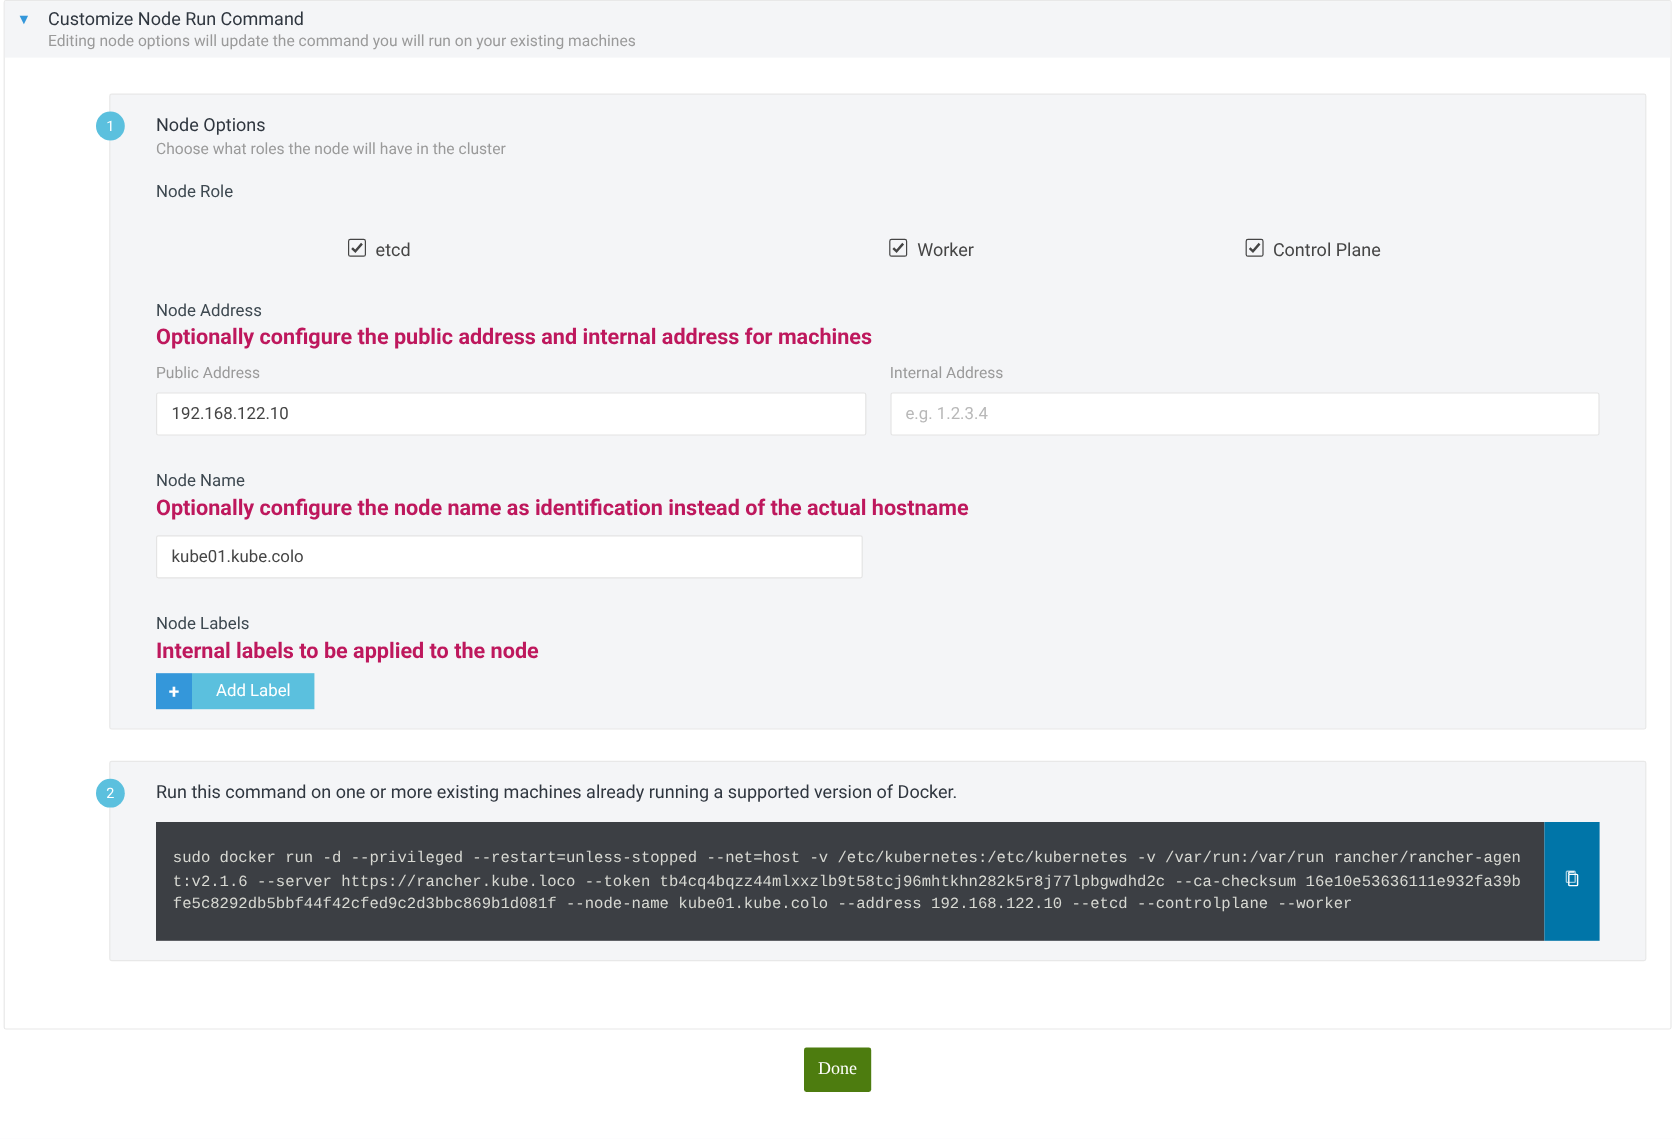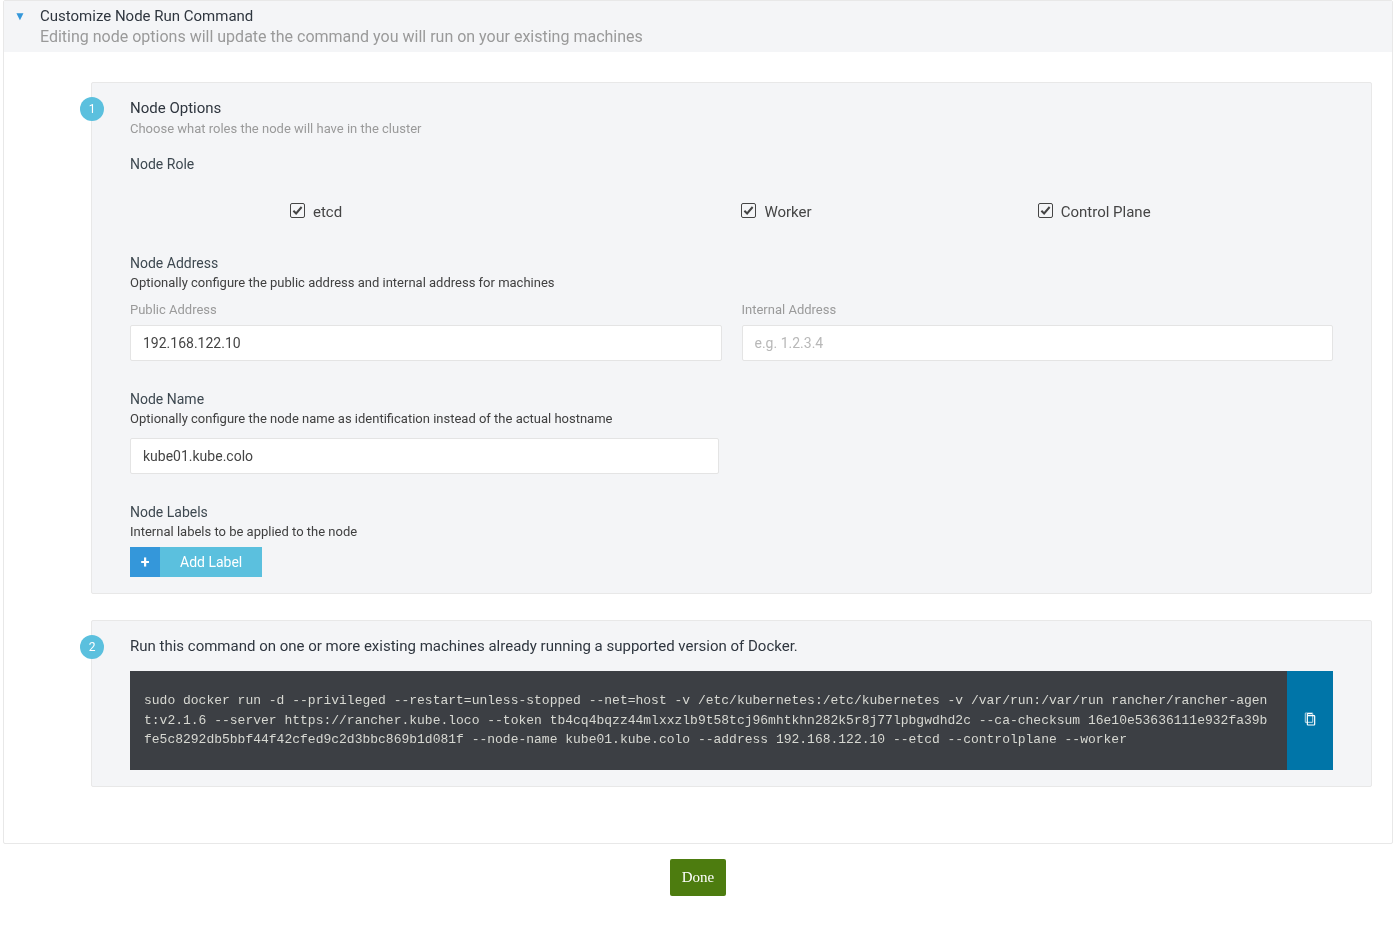--- a/index.html
+++ b/index.html
@@ -36,21 +36,21 @@
 .header-text {
   flex: 1;
 }
 .header-title {
   font-size: 15px;
   font-weight: 400;
   color: #2f363f;
   margin-bottom: 2px;
 }
 .header-sub {
-  font-size: 16px;
+  font-size: 13px;
   color: #9a9a9a;
 }
 .content-area {
   padding: 30px 20px 30px 75px;
 }
 .step-block {
   position: relative;
   background: #f4f5f7;
   border: 1px solid #e8e8e8;
   border-radius: 2px;
@@ -84,22 +84,23 @@
   margin-top: 4px;
 }
 .field-label {
   font-size: 14px;
   color: #3d4850;
   font-weight: 400;
   margin-top: 20px;
   margin-bottom: 4px;
 }
 .field-sub {
-  font-size: 13px;
-  color: #404040;
+  font-size: 18px;
+  color: #be185d;
+  font-weight: bold;
 }
 .role-row {
   display: flex;
   margin-top: 31px;
 }
 .role-item {
   flex: 1;
   display: flex;
   align-items: center;
   justify-content: center;

